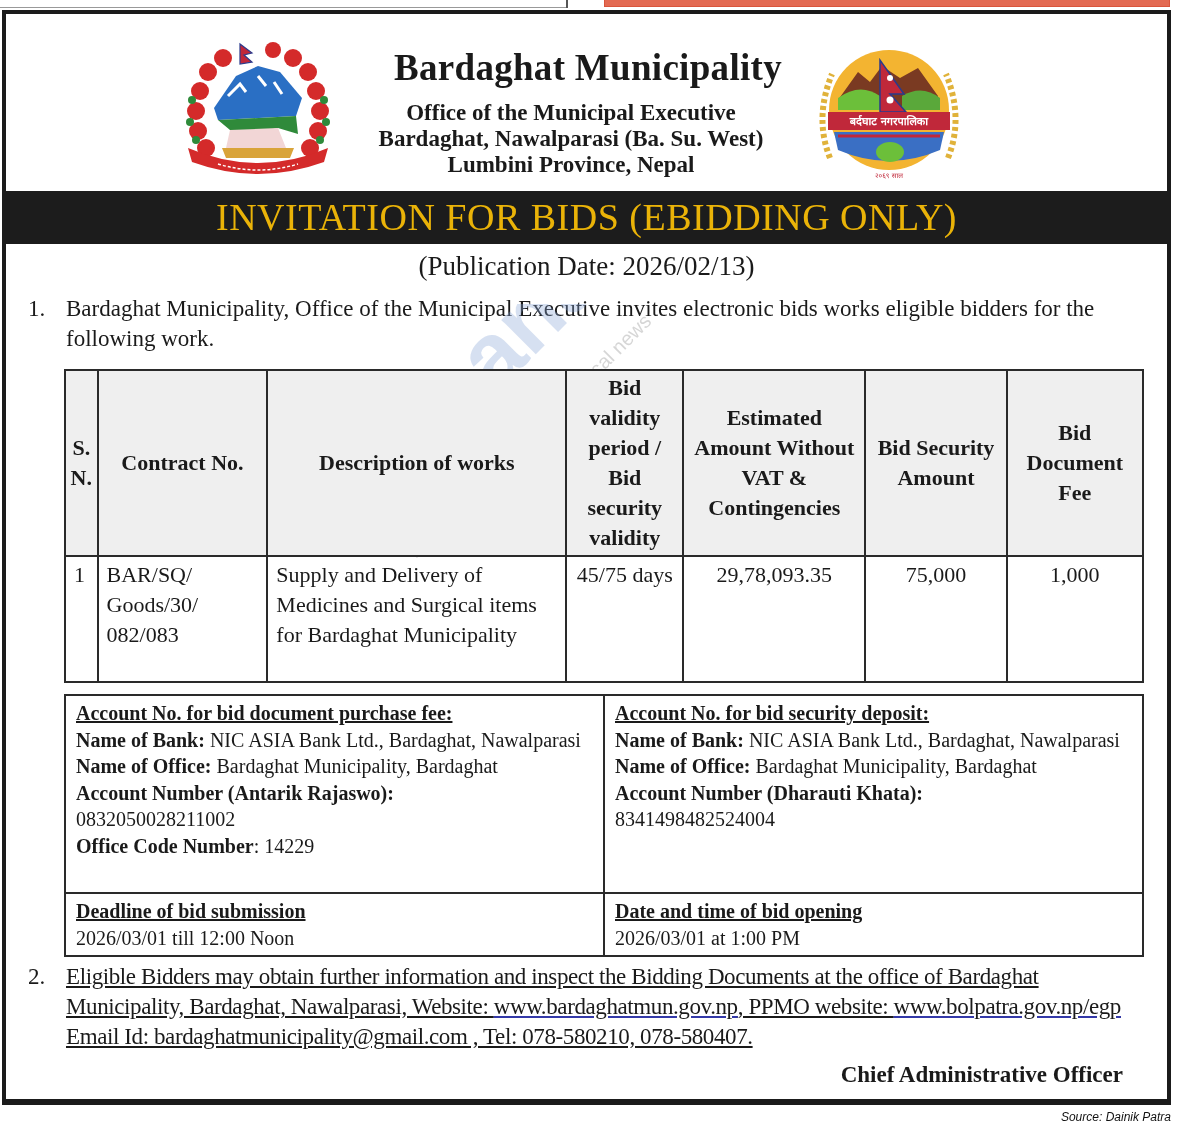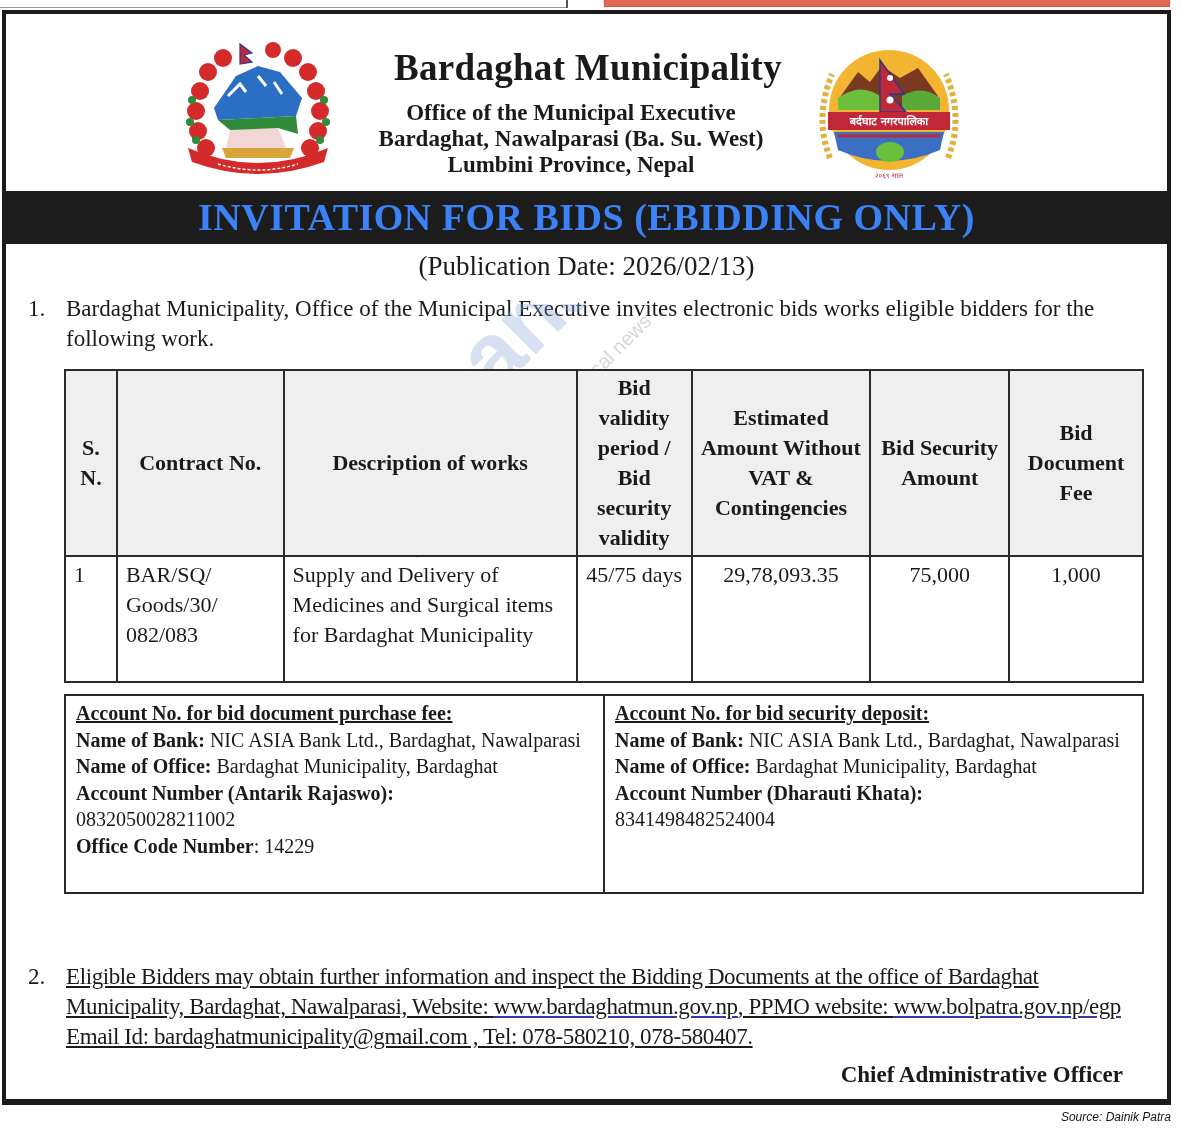--- a/index.html
+++ b/index.html
@@ -16,21 +16,21 @@
 
     .header { position: absolute; left: 0; top: 0; width: 100%; height: 177px; }
     .emblem-left { position: absolute; left: 172px; top: 22px; width: 160px; height: 145px; }
     .emblem-right { position: absolute; left: 804px; top: 24px; width: 158px; height: 150px; }
     .org-name { position: absolute; left: 372px; top: 32px; width: 420px; text-align: center; font-weight: bold; font-size: 37px; letter-spacing: 0.3px; }
     .org-sub { position: absolute; left: 350px; width: 430px; text-align: center; font-weight: bold; font-size: 23px; line-height: 26px; }
     .org-sub.l1 { top: 86px; }
     .org-sub.l2 { top: 112px; }
     .org-sub.l3 { top: 138px; }
 
-    .title-band { position: absolute; left: -4px; top: 177px; width: calc(100% + 8px); height: 53px; background: #1c1c1c; color: #3b82f6; text-align: center; font-weight: bold; font-size: 38px; line-height: 53px; letter-spacing: 0.5px; }
+    .title-band { position: absolute; left: -4px; top: 177px; width: calc(100% + 8px); height: 53px; background: #1c1c1c; color: #eab308; text-align: center; font-weight: normal; font-size: 38px; line-height: 53px; letter-spacing: 0.5px; }
 
     .pub-date { position: absolute; left: 0; top: 237px; width: 100%; text-align: center; font-size: 27px; }
 
     .para { position: absolute; left: 22px; font-size: 23px; line-height: 30px; }
     .para .num { position: absolute; left: 0; top: 0; }
     .para .txt { position: absolute; left: 38px; top: 0; }
     .para1 { top: 280px; width: 1130px; height: 62px; }
     .para1 .txt { width: 1090px; }
     .para2 { top: 948px; width: 1130px; height: 96px; }
     .para2 .txt { width: 1090px; letter-spacing: -0.4px; text-decoration: underline; }
@@ -138,21 +138,21 @@
   </div>
 
   <svg class="watermark" viewBox="0 0 420 260">
     <text x="40" y="250" font-size="92" font-weight="bold" fill="#8aa6d6" fill-opacity="0.35" transform="rotate(-45 40 250)" font-family="Liberation Sans, DejaVu Sans, sans-serif">Suchanaa</text>
     <text x="120" y="255" font-size="20" fill="#8a8a8a" fill-opacity="0.35" transform="rotate(-45 120 255)" font-family="Liberation Sans, DejaVu Sans, sans-serif">redefining how you access local news</text>
   </svg>
 
   <table class="bids">
     <thead>
       <tr>
-        <th style="width:52px">S. N.</th>
+        <th style="width:32px">S. N.</th>
         <th style="width:167px">Contract No.</th>
         <th style="width:294px">Description of works</th>
         <th style="width:115px">Bid validity period / Bid security validity</th>
         <th style="width:179px">Estimated Amount Without VAT &amp; Contingencies</th>
         <th style="width:139px">Bid Security Amount</th>
         <th style="width:134px">Bid Document Fee</th>
       </tr>
     </thead>
     <tbody>
       <tr>
@@ -179,20 +179,30 @@
         <span class="line"><span class="lbl">Office Code Number</span><span>: 14229</span></span>
       </td>
       <td class="acct">
         <span class="u-head line">Account No. for bid security deposit:</span>
         <span class="line"><span class="lbl">Name of Bank:</span><span> NIC ASIA Bank Ltd., Bardaghat, Nawalparasi</span></span>
         <span class="line"><span class="lbl">Name of Office:</span><span> Bardaghat Municipality, Bardaghat</span></span>
         <span class="line lbl">Account Number (Dharauti Khata):</span>
         <span class="line">8341498482524004</span>
       </td>
     </tr>
+    <tr>
+      <td class="dates">
+        <span class="u-head line">Deadline of bid submission</span>
+        <span class="line">2026/03/01 till 12:00 Noon</span>
+      </td>
+      <td class="dates">
+        <span class="u-head line">Date and time of bid opening</span>
+        <span class="line">2026/03/01 at 1:00 PM</span>
+      </td>
+    </tr>
   </tbody>
     </table>
 
   <div class="para para2">
     <span class="num">2.</span>
     <span class="txt"><span>Eligible Bidders may obtain further information and inspect the Bidding Documents at the office of Bardaghat Municipality, Bardaghat, Nawalparasi, Website: </span><a class="link">www.bardaghatmun.gov.np</a><span>, PPMO website: </span><a class="link">www.bolpatra.gov.np/egp</a><span> Email Id: bardaghatmunicipality@gmail.com , Tel: 078-580210, 078-580407.</span></span>
   </div>
 
   <div class="signature">Chief Administrative Officer</div>
 </div>

